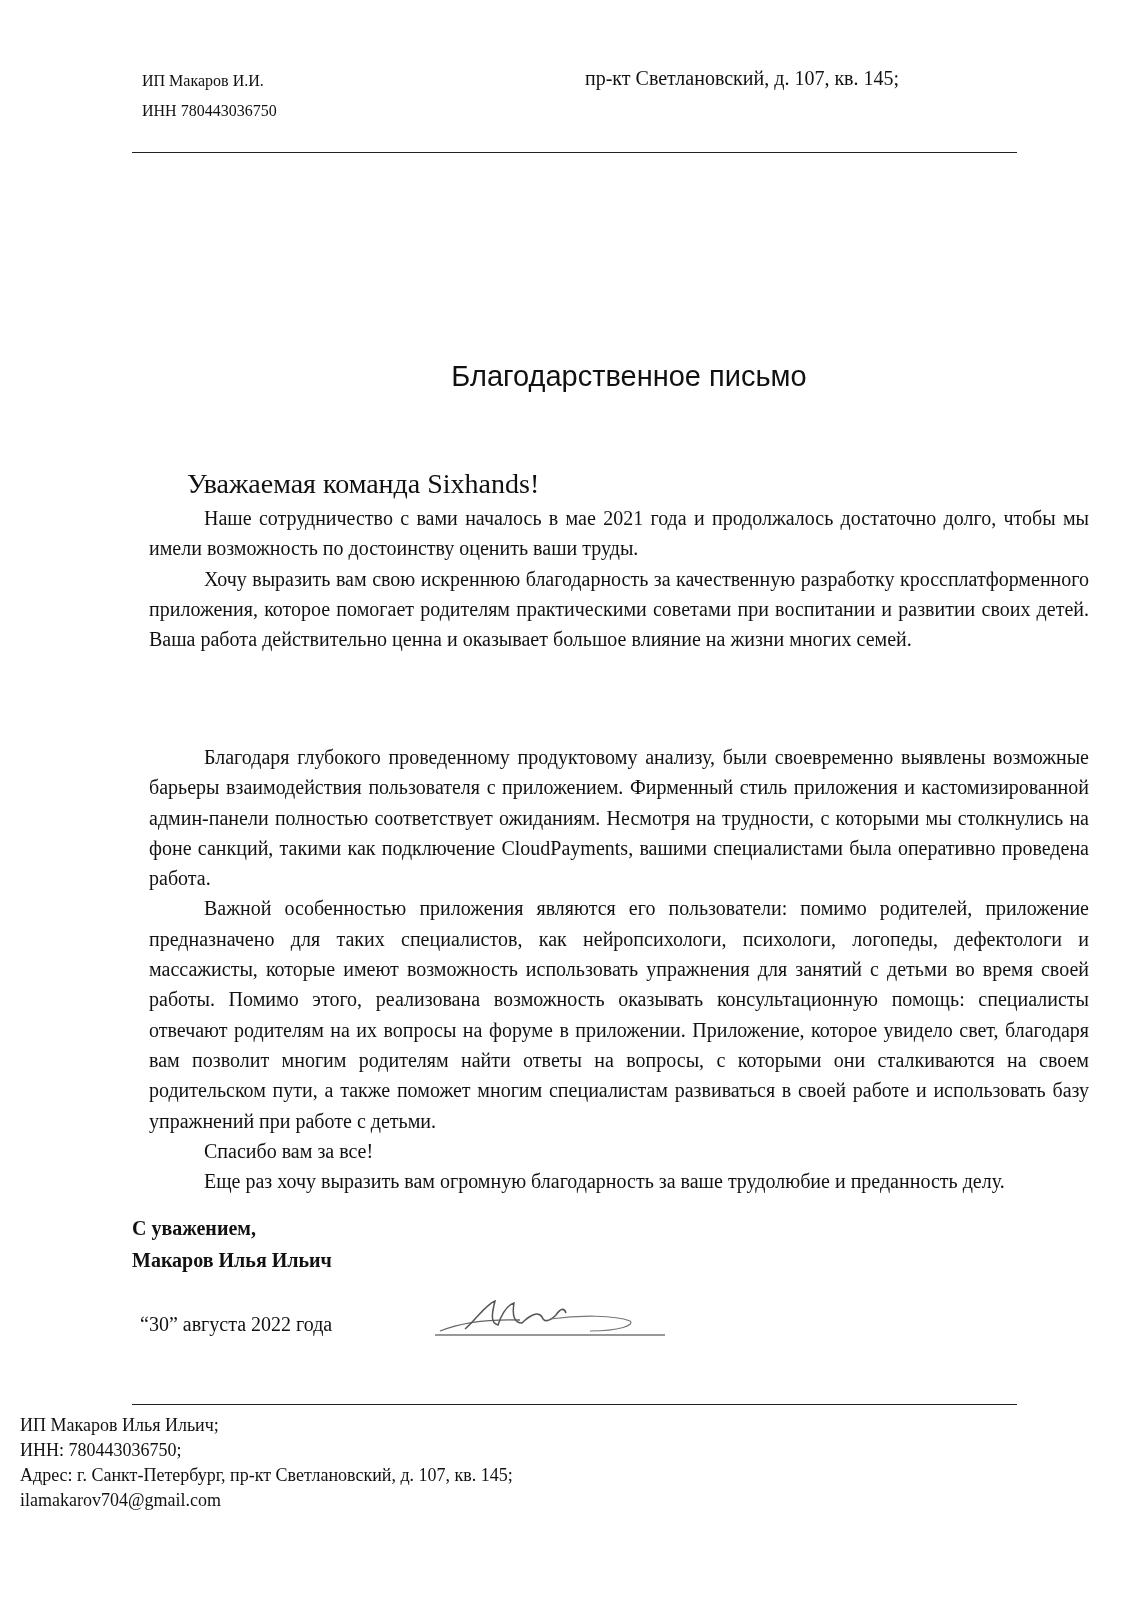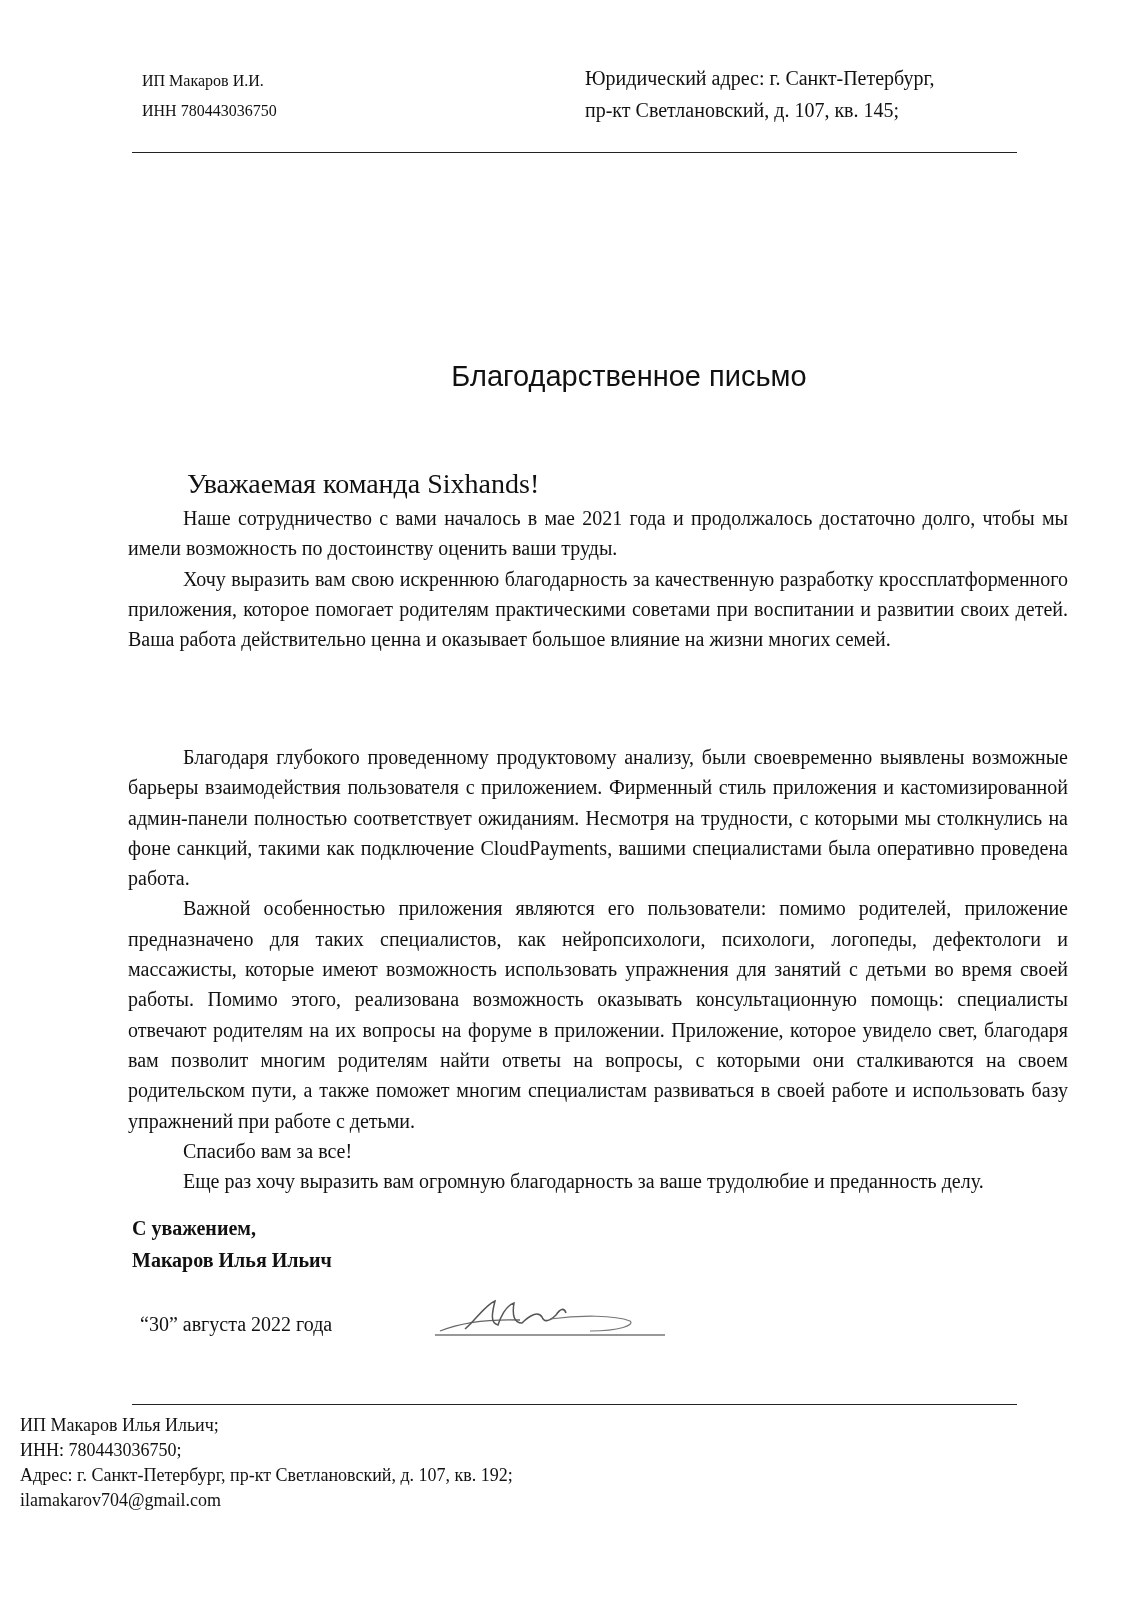--- a/index.html
+++ b/index.html
@@ -8,21 +8,21 @@
     .sans { font-family: "Liberation Sans", "DejaVu Sans", sans-serif; }
 
     .hdr-left { position: absolute; left: 142px; top: 66px; font-size: 16px; line-height: 30px; }
     .hdr-right { position: absolute; left: 585px; top: 62px; font-size: 20px; line-height: 32px; }
     .rule { position: absolute; left: 132px; width: 885px; height: 0; border-top: 1.5px solid #222; }
     .rule.top { top: 152px; }
     .rule.bottom { top: 1404px; }
 
     .title { position: absolute; left: 0; width: 1258px; top: 360px; text-align: center; font-size: 29px; }
 
-    .body { position: absolute; left: 128px; width: 940px; font-size: 20px; line-height: 30.3px; text-align: justify; }
+    .body { position: absolute; left: 149px; width: 940px; font-size: 20px; line-height: 30.3px; text-align: justify; }
     .body p { margin: 0; text-indent: 55px; }
     .greeting { position: absolute; left: 187px; top: 468px; font-size: 28px; }
     .b1 { top: 503px; }
     .b2 { top: 714px; margin-top: 28px; }
 
     .closing { position: absolute; left: 132px; top: 1212px; font-size: 20px; line-height: 32px; font-weight: bold; }
     .date { position: absolute; left: 140px; top: 1313px; font-size: 20px; }
     .sig { position: absolute; left: 430px; top: 1293px; width: 240px; height: 50px; }
 
     .footer { position: absolute; left: 0; width: 1131px; top: 1413px; text-align: left; font-size: 18px; line-height: 25px; }
@@ -30,21 +30,20 @@
   </style>
 </head>
 <body>
 
 <div class="hdr-left serif">
   <div>ИП Макаров И.И.</div>
   <div>ИНН 780443036750</div>
 </div>
 
 <div class="hdr-right serif">
-  <div>Юридический адрес: г. Санкт-Петербург,</div>
   <div>пр-кт Светлановский, д. 107, кв. 145;</div>
 </div>
 
 <div class="rule top"></div>
 
 <div class="title sans">Благодарственное письмо</div>
 
 <div class="greeting serif">Уважаемая команда Sixhands!</div>
 
 <div class="body b1 serif">
@@ -71,15 +70,15 @@
   <path d="M35 36 C 45 28, 55 12, 65 8 C 62 20, 60 30, 68 32 C 72 20, 78 12, 84 10 C 82 22, 84 30, 92 30 C 100 22, 108 18, 112 24 C 114 30, 120 28, 126 22 C 130 16, 134 14, 136 20" stroke="#555" stroke-width="1.5" fill="none"></path>
   <path d="M120 26 C 150 22, 185 22, 200 28 C 205 32, 190 38, 160 38" stroke="#777" stroke-width="1.2" fill="none"></path>
   <path d="M5 42 L 235 42" stroke="#333" stroke-width="1.2"></path>
 </svg>
 
 <div class="rule bottom"></div>
 
 <div class="footer serif">
   <div>ИП Макаров Илья Ильич;</div>
   <div>ИНН: 780443036750;</div>
-  <div>Адрес: г. Санкт-Петербург, пр-кт Светлановский, д. 107, кв. 192;</div>
+  <div>Адрес: г. Санкт-Петербург, пр-кт Светлановский, д. 107, кв. 145;</div>
   <div>ilamakarov704@gmail.com</div>
 </div>
 
 </body></html>

